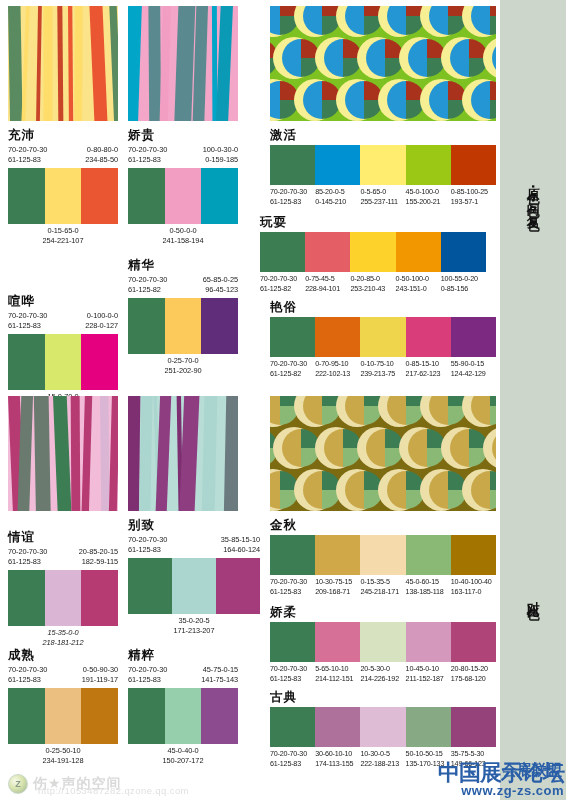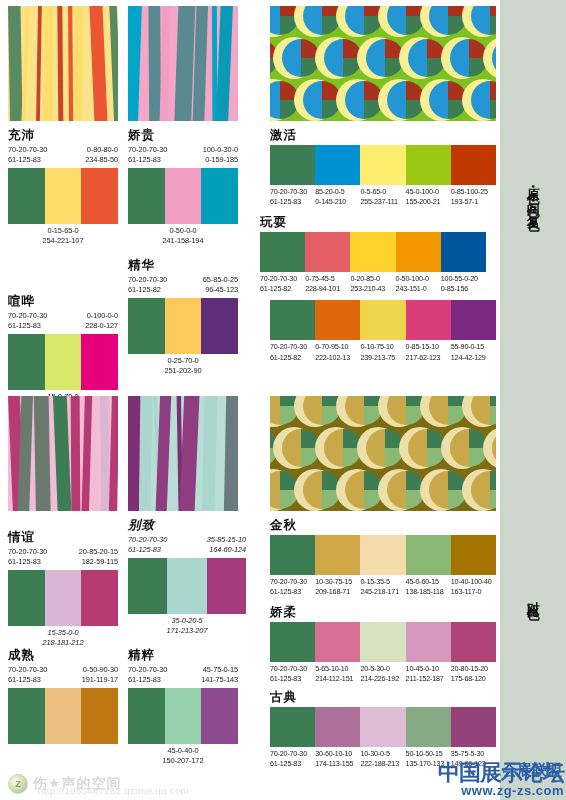--- a/index.html
+++ b/index.html
@@ -433,20 +433,21 @@
           </div>
           <div class="codes-5">
             <div><span class="c1">70-20-70-30</span><span class="c2">61-125-82</span></div>
             <div><span class="c1">0-75-45-5</span><span class="c2">228-94-101</span></div>
             <div><span class="c1">0-20-85-0</span><span class="c2">253-210-43</span></div>
             <div><span class="c1">0-50-100-0</span><span class="c2">243-151-0</span></div>
             <div><span class="c1">100-55-0-20</span><span class="c2">0-85-156</span></div>
           </div>
         </div>
         <div class="palette" style="left: 270px; top: 300px; width: 226px;">
+          <div class="pal-title">艳俗</div>
           <div class="bars bars-5">
             <div class="bar" title="70-20-70-30 / 61-125-82" style="background: rgb(61, 125, 82);"></div>
             <div class="bar" title="0-70-95-10 / 222-102-13" style="background: rgb(222, 102, 13);"></div>
             <div class="bar" title="0-10-75-10 / 239-213-75" style="background: rgb(239, 213, 75);"></div>
             <div class="bar" title="0-85-15-10 / 217-62-123" style="background: rgb(217, 62, 123);"></div>
             <div class="bar" title="55-90-0-15 / 124-42-129" style="background: rgb(124, 42, 129);"></div>
           </div>
           <div class="codes-5">
             <div><span class="c1">70-20-70-30</span><span class="c2">61-125-82</span></div>
             <div><span class="c1">0-70-95-10</span><span class="c2">222-102-13</span></div>
@@ -703,21 +704,21 @@
           </div>
           <div class="bars">
             <div class="bar" title="70-20-70-30 / 61-125-83" style="background: rgb(61, 125, 83);"></div>
             <div class="bar" title="15-35-0-0 / 218-181-212" style="background: rgb(218, 181, 212);"></div>
             <div class="bar" title="20-85-20-15 / 182-59-115" style="background: rgb(182, 59, 115);"></div>
           </div>
           <div class="code-below">
             <div class="code-blk" style="left: 0px; width: 100%; text-align: center; font-style: italic;"><span class="c1">15-35-0-0</span><span class="c2">218-181-212</span></div>
           </div>
         </div>
-        <div class="palette" style="left: 128px; top: 128px; width: 118px; font-style: italic;">
+        <div class="palette" style="left: 128px; top: 128px; width: 132px;">
           <div class="pal-title">别致</div>
           <div class="code-row">
             <div class="code-blk" style="left: 0px;"><span class="c1">70-20-70-30</span><span class="c2">61-125-83</span></div>
             <div class="code-blk" style="right: 0px; text-align: right;"><span class="c1">35-85-15-10</span><span class="c2">164-60-124</span></div>
           </div>
           <div class="bars">
             <div class="bar" title="70-20-70-30 / 61-125-83" style="background: rgb(61, 125, 83);"></div>
             <div class="bar" title="35-0-20-5 / 171-213-207" style="background: rgb(171, 213, 207);"></div>
             <div class="bar" title="35-85-15-10 / 164-60-124" style="background: rgb(164, 60, 124);"></div>
           </div>
@@ -728,20 +729,23 @@
         <div class="palette" style="left: 8px; top: 258px; width: 110px;">
           <div class="pal-title">成熟</div>
           <div class="code-row">
             <div class="code-blk" style="left: 0px;"><span class="c1">70-20-70-30</span><span class="c2">61-125-83</span></div>
             <div class="code-blk" style="right: 0px; text-align: right;"><span class="c1">0-50-90-30</span><span class="c2">191-119-17</span></div>
           </div>
           <div class="bars">
             <div class="bar" title="70-20-70-30 / 61-125-83" style="background: rgb(61, 125, 83);"></div>
             <div class="bar" title="0-25-50-10 / 234-191-128" style="background: rgb(234, 191, 128);"></div>
             <div class="bar" title="0-50-90-30 / 191-119-17" style="background: rgb(191, 119, 17);"></div>
+          </div>
+          <div class="code-below">
+            <div class="code-blk" style="left: 0px; width: 100%; text-align: center;"><span class="c1">0-25-50-10</span><span class="c2">234-191-128</span></div>
           </div>
         </div>
         <div class="palette" style="left: 128px; top: 258px; width: 110px;">
           <div class="pal-title">精粹</div>
           <div class="code-row">
             <div class="code-blk" style="left: 0px;"><span class="c1">70-20-70-30</span><span class="c2">61-125-83</span></div>
             <div class="code-blk" style="right: 0px; text-align: right;"><span class="c1">45-75-0-15</span><span class="c2">141-75-143</span></div>
           </div>
           <div class="bars">
             <div class="bar" title="70-20-70-30 / 61-125-83" style="background: rgb(61, 125, 83);"></div>

